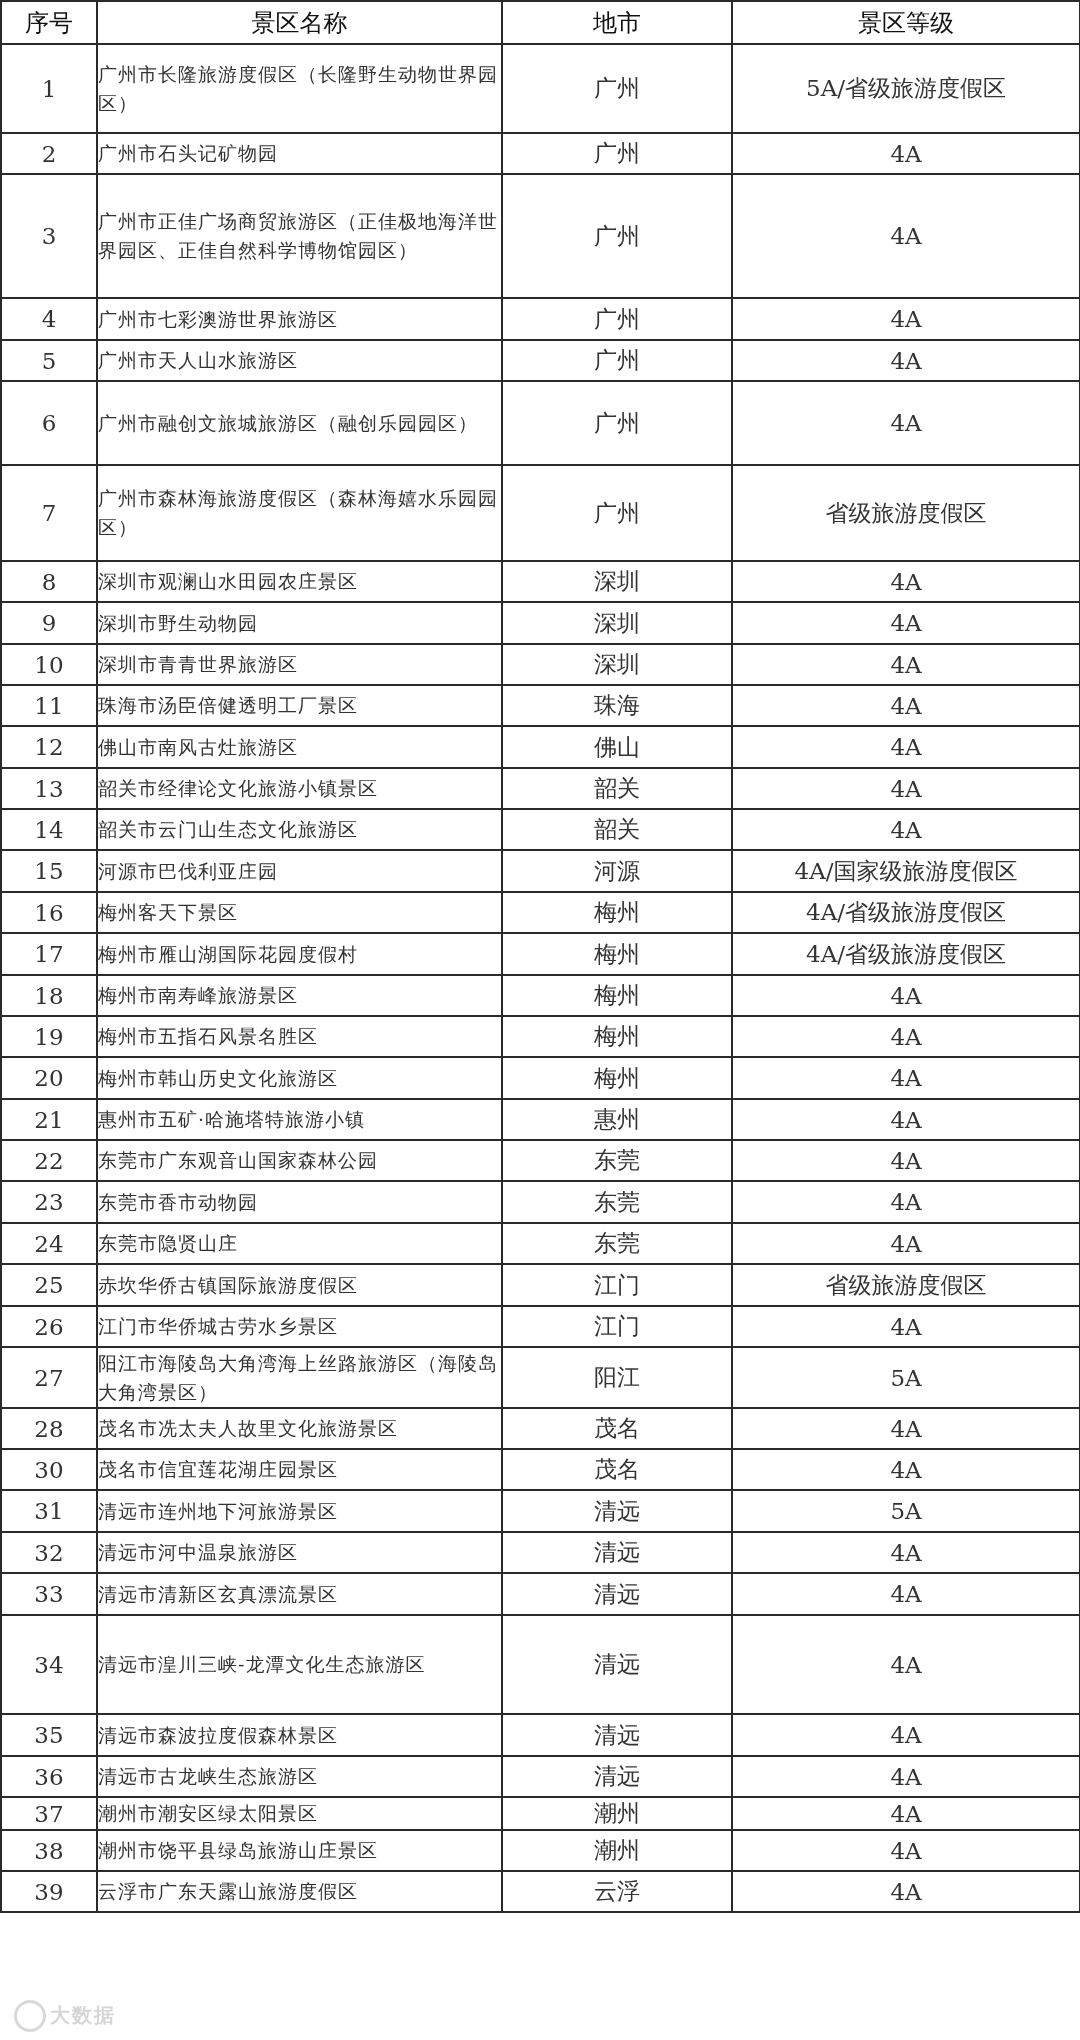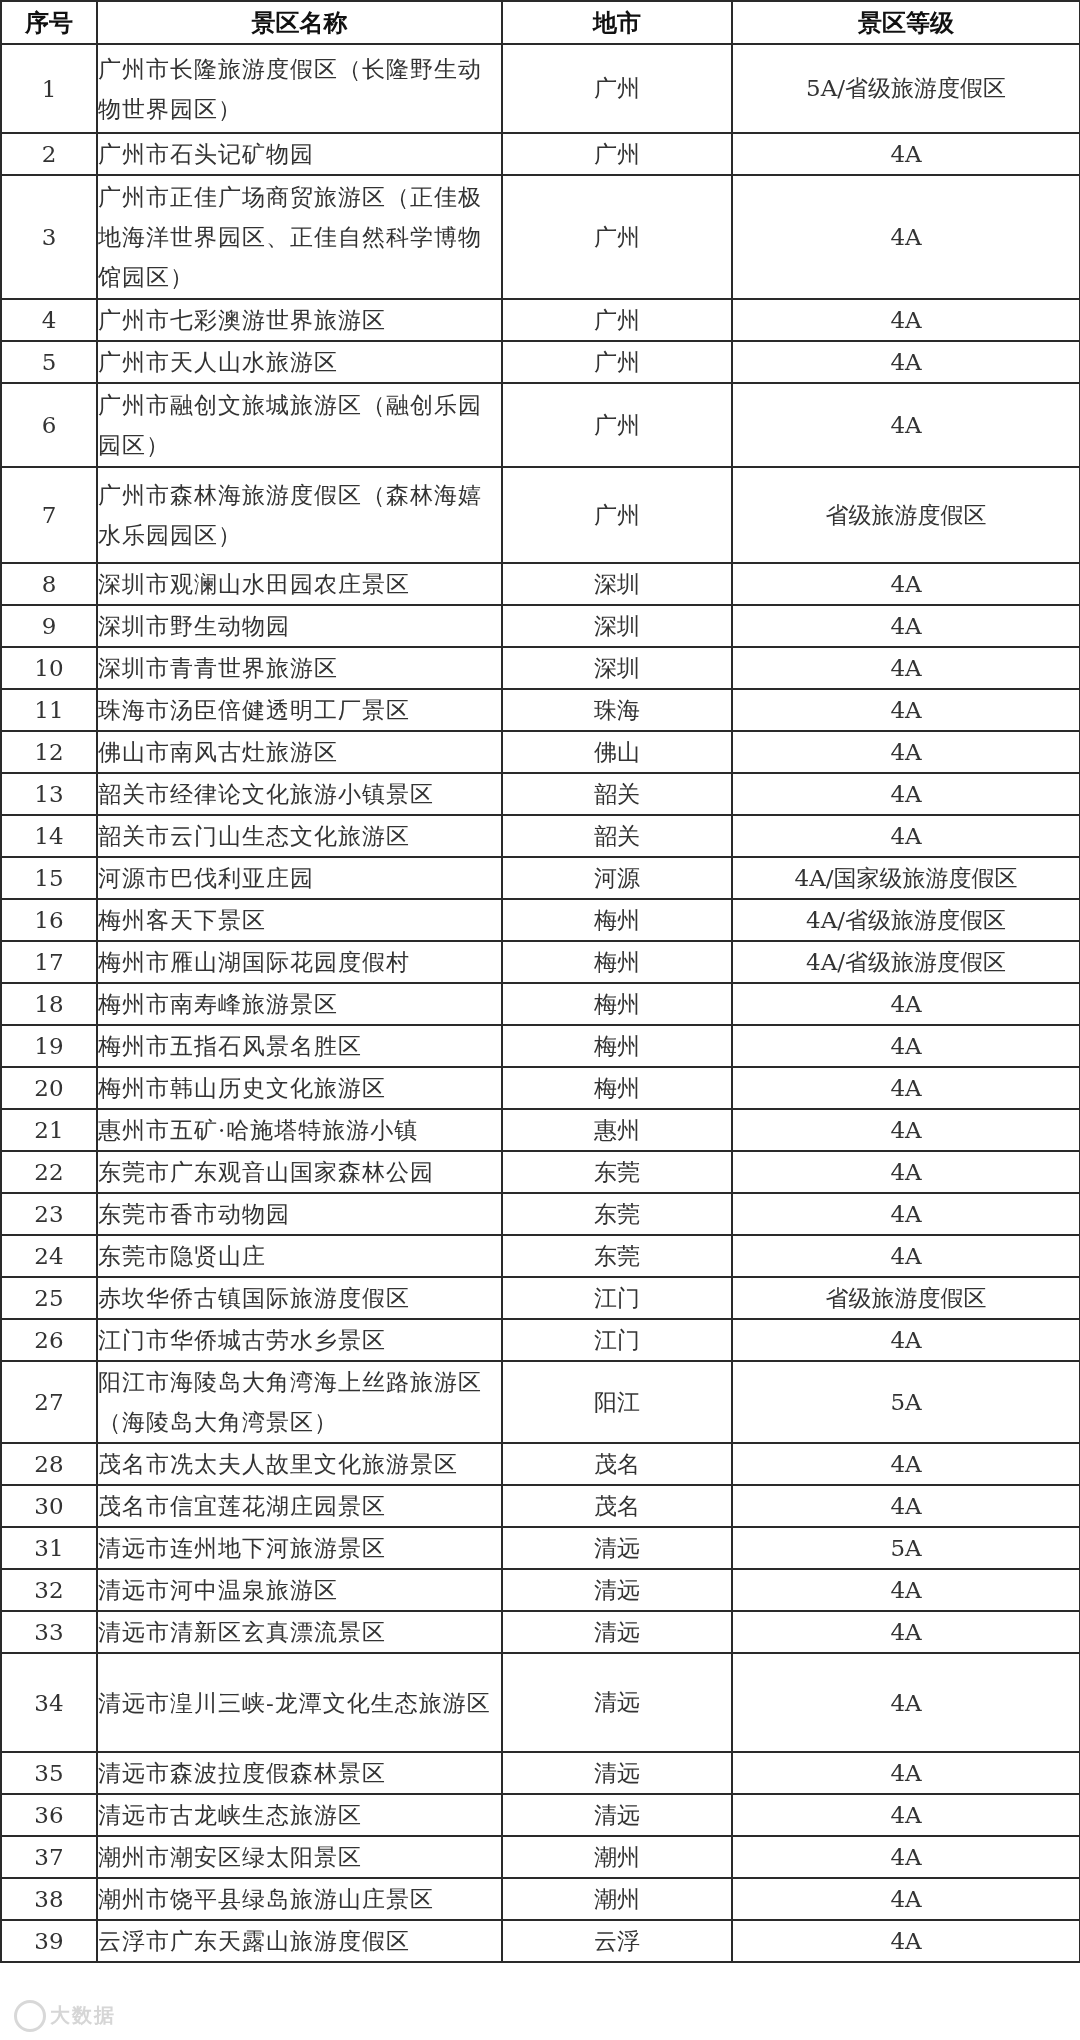--- a/index.html
+++ b/index.html
@@ -11,25 +11,25 @@
     color: #333333;
   }
   table.scenic td, table.scenic th {
     border: 2px solid #2a2a2a;
     padding: 0;
     vertical-align: middle;
     overflow: hidden;
   }
   table.scenic th {
     font-family: "DejaVu Sans", "Liberation Sans", sans-serif;
-    font-weight: bold; font-size: 24px; color: #111111;
+    font-weight: normal; font-size: 24px; color: #111111;
     text-align: center; height: 41px;
   }
   td.c-no { text-align: center; font-size: 23px; }
-  td.c-name { text-align: left; font-size: 23px; line-height: 40px; padding-left: 5px; padding-right: 6px; letter-spacing: 1px; }
+  td.c-name { text-align: left; font-size: 19px; line-height: 29px; padding-left: 5px; padding-right: 6px; letter-spacing: 1px; }
   td.c-city { text-align: center; font-size: 23px; }
   td.c-level { text-align: center; font-size: 23px; }
   .col-no { width: 96px; }
   .col-name { width: 405px; }
   .col-city { width: 230px; }
   .col-level { width: 348px; }
   .watermark {
     position: absolute; left: 14px; top: 2000px;
     font-family: "DejaVu Sans", sans-serif; font-size: 20px; font-weight: bold;
     color: rgba(180,180,180,0.55); letter-spacing: 2px;

